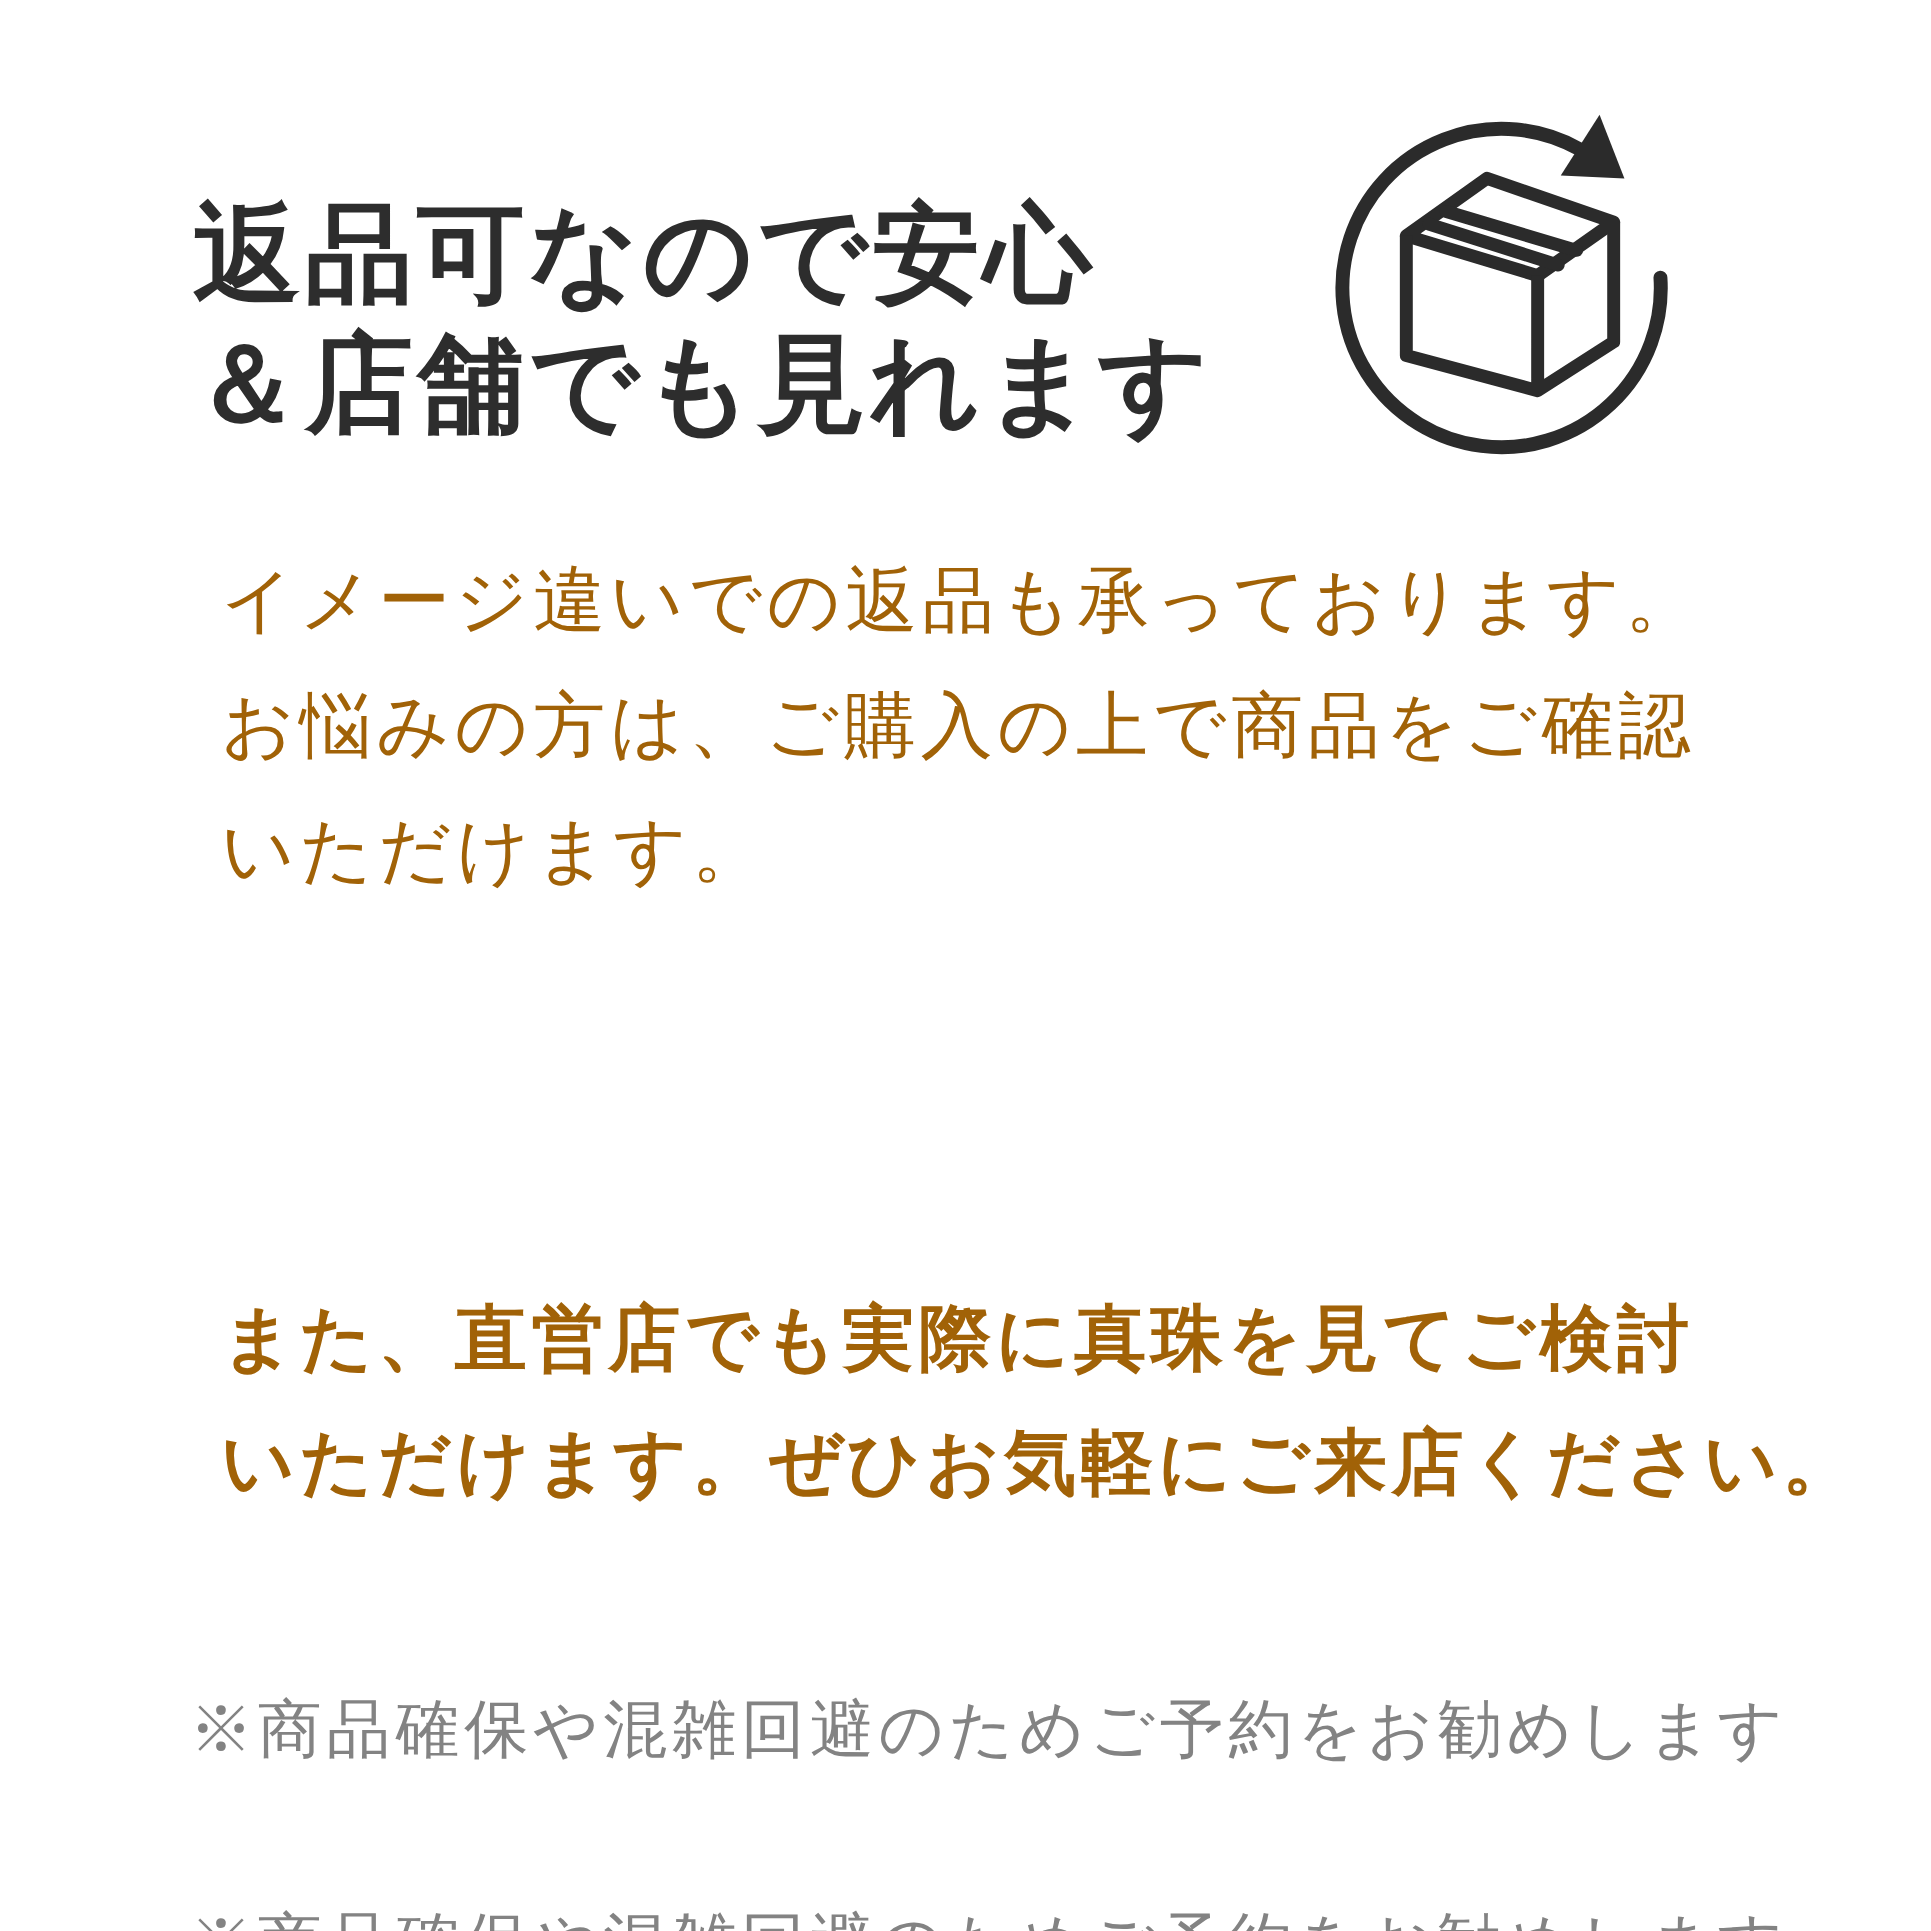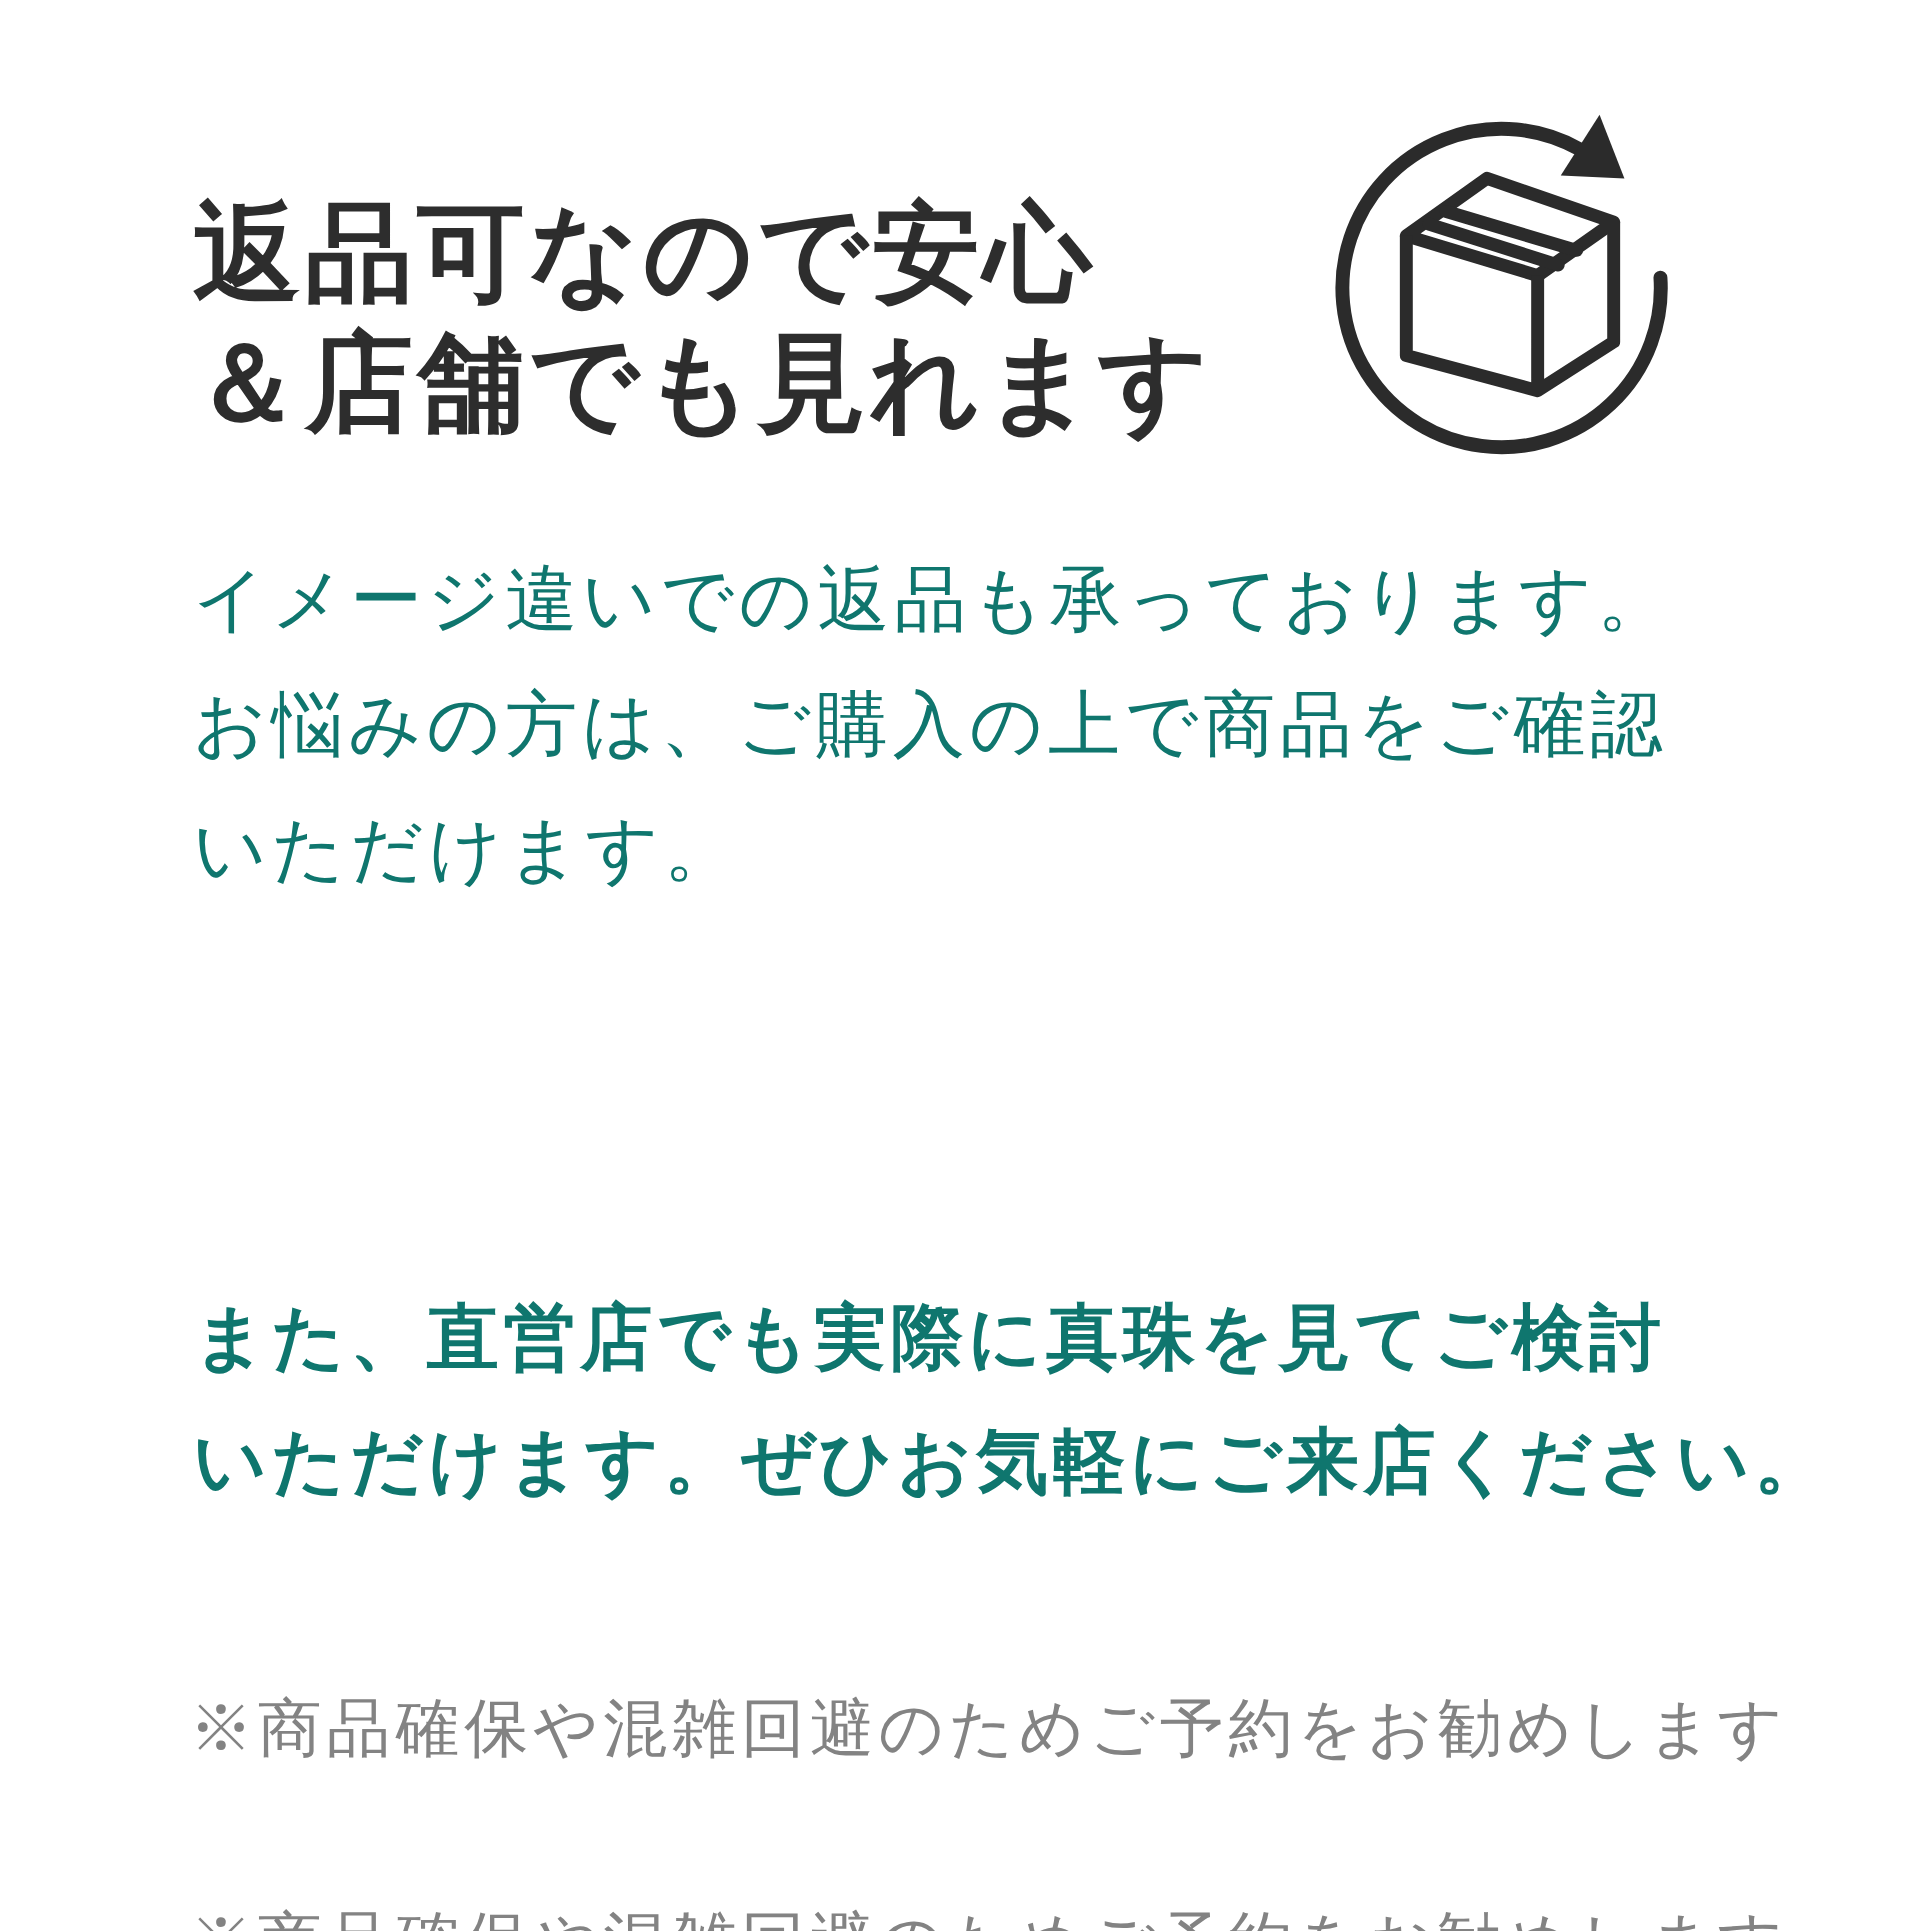--- a/index.html
+++ b/index.html
@@ -6,40 +6,41 @@
       margin: 0;
       padding: 0;
       background: #ffffff;
     }
     .page {
       position: relative;
       width: 1931px;
       height: 1931px;
       background: #ffffff;
       overflow: hidden;
-      font-family: Liberation Serif, serif;
+      font-family: Liberation Sans, sans-serif;
       color: #2d2d2d;
     }
     .abs { position: absolute; }
 
     .heading {
       left: 193px;
       top: 189px;
       margin: 0;
       font-size: 108px;
       line-height: 1.2;
       font-weight: 700;
       letter-spacing: 3.9px;
       color: #2d2d2d;
       white-space: pre-line;
     }
 
     .body-text {
       white-space: pre-line;
-      color: #0f766e;
+      color: #a16207;
+      margin-left: 28px;
     }
     .body1 {
       left: 193px;
       top: 538px;
       font-size: 72px;
       line-height: 1.733;
       font-weight: 400;
       letter-spacing: 4.8px;
     }
     .body2 {

